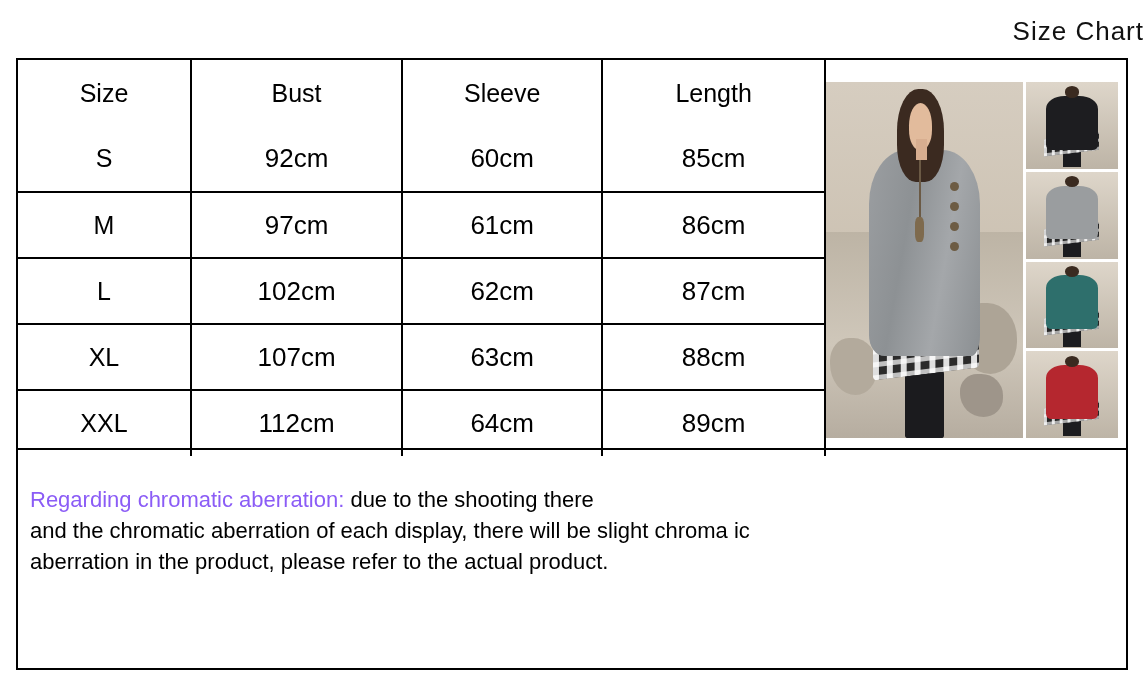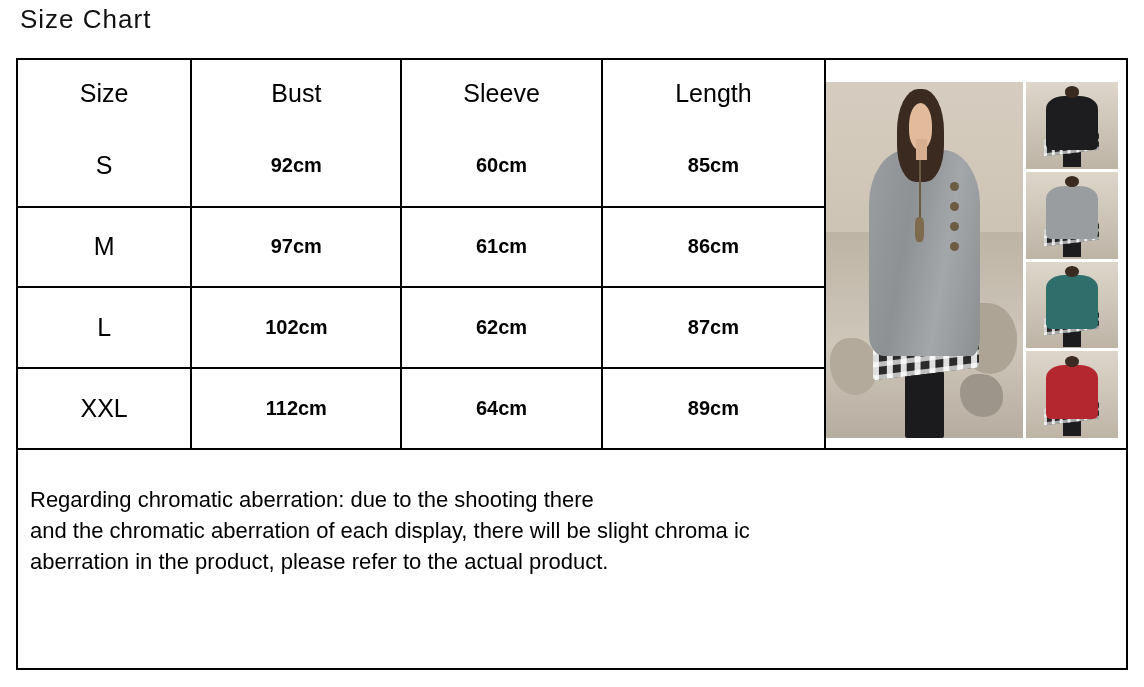--- a/index.html
+++ b/index.html
@@ -14,27 +14,26 @@
     color: #000000;
     position: relative;
     overflow: hidden;
   }
   .page {
     width: 1144px;
     height: 687px;
     position: relative;
   }
   .chart-title {
-    text-align: left;
+    text-align: right;
     font-size: 26px;
     letter-spacing: 1px;
-    padding-top: 4px;
+    padding-top: 16px;
     padding-bottom: 8px;
     color: #111;
-    margin-left: 20px;
   }
   .table-wrap {
     position: absolute;
     left: 16px;
     top: 58px;
     width: 1112px;
     height: 612px;
     border: 2px solid #000;
     box-sizing: border-box;
     display: flex;
@@ -80,22 +79,21 @@
   .size-table td:nth-child(4) {
     width: 238px;
   }
   .size-table th {
     font-size: 25px;
   }
   .size-table td.sizecell {
     font-size: 25px;
   }
   .size-table td.meas {
-    font-size: 20px;
-    font-weight: bold;
+    font-size: 26px;
   }
   .photo-cell {
     flex: 1 1 auto;
     position: relative;
     overflow: hidden;
     background: #ffffff;
     padding: 20px 0 0 0;
     box-sizing: border-box;
   }
   .photo-inner {
@@ -210,21 +208,21 @@
     position: absolute; left: 40%; top: 78%; width: 20%; height: 20%;
     background: #1c1c1f;
   }
   .note {
     padding: 34px 10px 0 12px;
     font-size: 22px;
     line-height: 1.42;
     color: #000;
   }
   .note .hl {
-    color: #000000;
+    color: #8b5cf6;
   }
 </style>
 </head>
 <body>
 
 <div class="page">
 
   <div class="chart-title">Size  Chart</div>
 
   <div class="table-wrap">
@@ -251,20 +249,26 @@
             <td class="sizecell">M</td>
             <td class="meas">97cm</td>
             <td class="meas">61cm</td>
             <td class="meas">86cm</td>
           </tr>
           <tr>
             <td class="sizecell">L</td>
             <td class="meas">102cm</td>
             <td class="meas">62cm</td>
             <td class="meas">87cm</td>
+          </tr>
+          <tr>
+            <td class="sizecell">XL</td>
+            <td class="meas">107cm</td>
+            <td class="meas">63cm</td>
+            <td class="meas">88cm</td>
           </tr>
           <tr>
             <td class="sizecell">XXL</td>
             <td class="meas">112cm</td>
             <td class="meas">64cm</td>
             <td class="meas">89cm</td>
           </tr>
         </tbody>
       </table>
 

